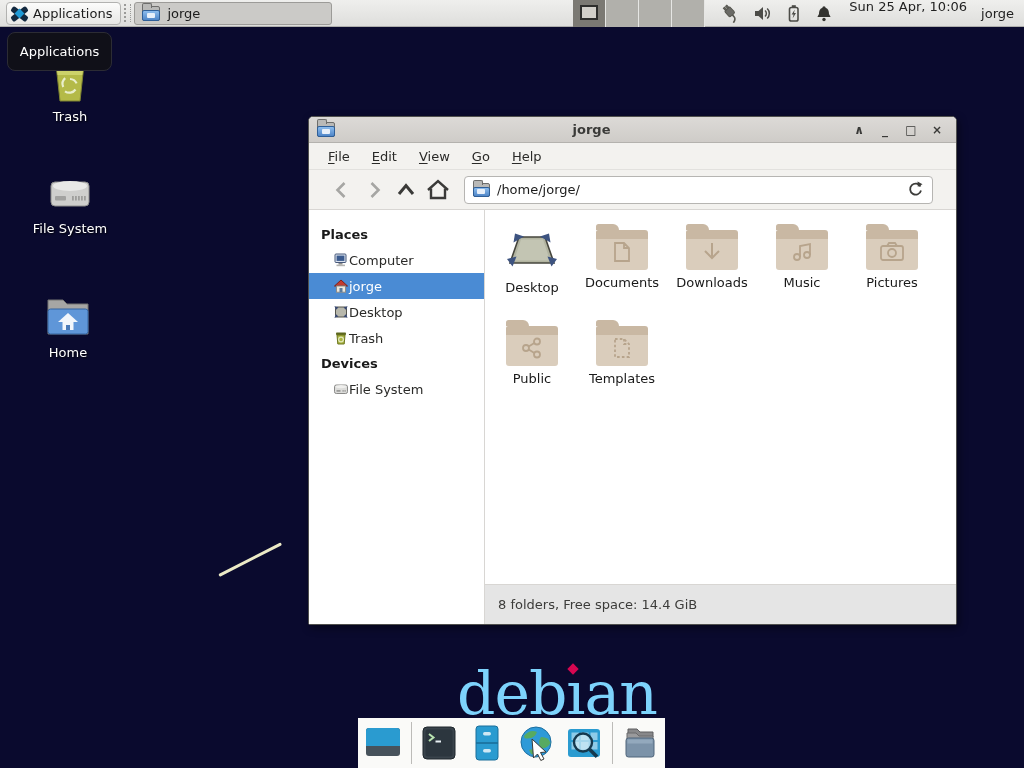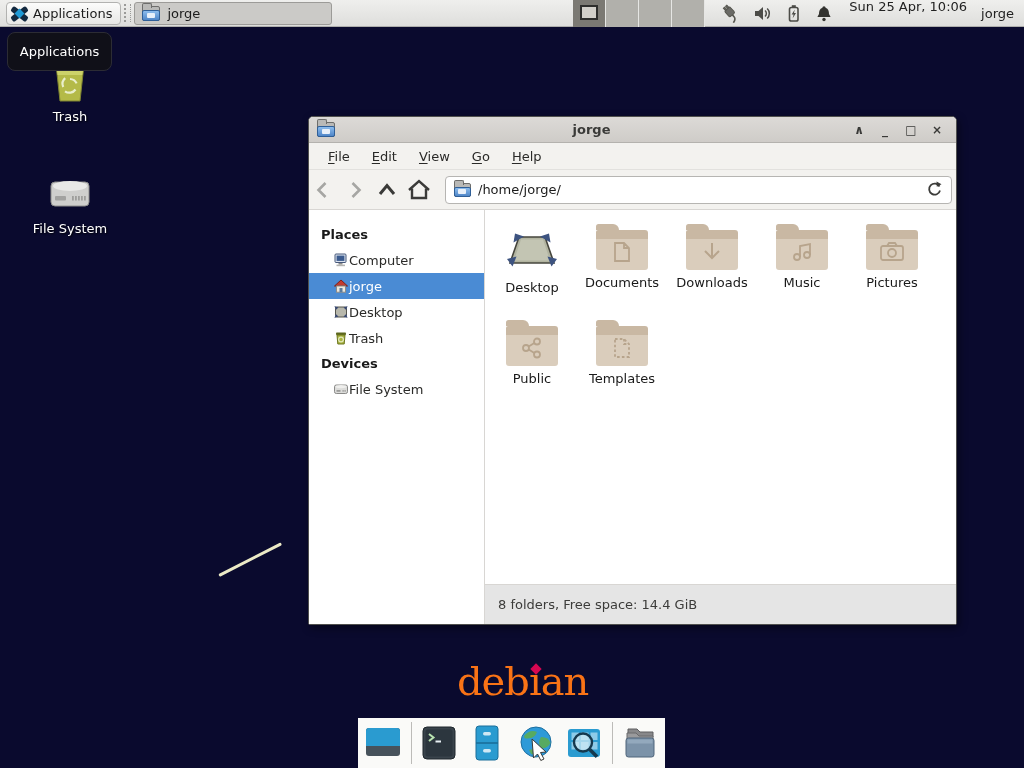--- a/index.html
+++ b/index.html
@@ -49,40 +49,40 @@
   
   .dicon { position:absolute; width:104px; display:flex; flex-direction:column; align-items:center; gap:5px; }
   .dicon .dlabel { color:#fff; font-size:13px; text-shadow:1px 1px 2px #000; }
   .dicon svg { display:block; }
 
   
   .cursor-line { position:absolute; left:219px; top:574px; width:70px; height:3px;
                  background:#eceac6; border-radius:2px; transform:rotate(-27deg); transform-origin:left center; }
 
   
-  .debian { position:absolute; left:457px; top:658px; color:#f97316; font-family:"DejaVu Serif","Liberation Serif",serif;
-            font-size:40px; letter-spacing:-1px; display:flex; align-items:flex-end; }
+  .debian { position:absolute; left:457px; top:658px; color:#7dd3fc; font-family:"DejaVu Serif","Liberation Serif",serif;
+            font-size:60px; letter-spacing:-1px; display:flex; align-items:flex-end; }
   .debian .iwrap { position:relative; }
   .debian .diamond { position:absolute; left:3px; top:7px; width:8px; height:8px; background:#d70751; transform:rotate(45deg); }
 
   
   .window { position:absolute; left:308px; top:116px; width:649px; height:509px;
             background:#fff; border:1px solid #50504e; border-radius:5px 5px 2px 2px;
             display:flex; flex-direction:column; box-shadow:2px 3px 8px rgba(0,0,0,.45); }
   .titlebar { height:26px; background:linear-gradient(#dcdad7,#cfccc8); border-radius:4px 4px 0 0;
               display:flex; align-items:center; padding:0 8px; border-bottom:1px solid #b4b2ae; }
   .titlebar .title { flex:1; text-align:center; font-weight:bold; color:#3a3a38; }
   .win-controls { display:flex; align-items:center; gap:4px; }
   .win-btn { width:22px; height:20px; display:flex; align-items:center; justify-content:center;
              color:#3a3a38; font-weight:bold; font-size:12px; }
   .menubar { height:27px; background:#f3f2ef; display:flex; align-items:center; padding-left:8px;
              border-bottom:1px solid #e2e1de; }
   .menu-item { padding:4px 11px; color:#2a2a28; }
   .menu-item u { text-decoration-thickness:1px; text-underline-offset:2px; }
-  .toolbar { height:40px; background:#f3f2ef; display:flex; align-items:center; padding:0 0; gap:4px;
+  .toolbar { height:40px; background:#f3f2ef; display:flex; align-items:center; padding:0 19px; gap:4px;
              border-bottom:1px solid #d8d6d3; }
   .tool-btn { width:28px; height:28px; display:flex; align-items:center; justify-content:center; }
   .pathbar { flex:1; height:28px; margin-left:8px; margin-right:4px; background:#fff; border:1px solid #b6b5b2;
              border-radius:4px; display:flex; align-items:center; padding:0 8px; gap:7px; }
   .pathbar .path-text { flex:1; color:#1a1a1a; }
   .win-body { flex:1; display:flex; min-height:0; }
   .sidebar { width:176px; background:#fff; border-right:1px solid #d8d6d3; padding-top:12px; }
   .side-header { font-weight:bold; padding:5px 12px; color:#1a1a1a; }
   .side-item { height:26px; display:flex; align-items:center; gap:0; padding-left:24px; color:#2a2a28; }
   .side-item.selected { background:#4a8bd4; color:#fff; }
@@ -205,20 +205,32 @@
             <rect x="31" y="26" width="1.8" height="4.5"></rect>
           <rect x="34" y="26" width="1.8" height="4.5"></rect>
             <rect x="37" y="26" width="1.8" height="4.5"></rect>
           <rect x="40" y="26" width="1.8" height="4.5"></rect>
         </g>
       </svg>
     </span>
     <span class="dlabel">File System</span>
   </div>
 
+  <div class="dicon" style="left:16px; top:294px;">
+    <span>
+      <svg width="50" height="46" viewBox="0 0 50 46">
+        <path d="M5 6 h15 l4 4 h21 v30 h-40 z" fill="#a6a6a4" stroke="#757573"></path>
+        <rect x="5" y="15" width="40" height="25" rx="2.5" fill="#5f96d8" stroke="#35639e"></rect>
+        <polygon points="25,19 35,28 15,28" fill="#f2f6fb"></polygon>
+        <rect x="19.5" y="28" width="11" height="8" fill="#f2f6fb"></rect>
+        <rect x="23" y="31" width="4" height="5" fill="#4a7ab8"></rect>
+      </svg>
+    </span>
+    <span class="dlabel">Home</span>
+  </div>
 
   <div class="cursor-line"></div>
 
   <div class="debian" aria-label="debian">
     <span>deb</span>
       <span class="iwrap"><span>ı</span><span class="diamond"></span></span>
       <span>an</span>
   </div>
 
   <div class="window">

